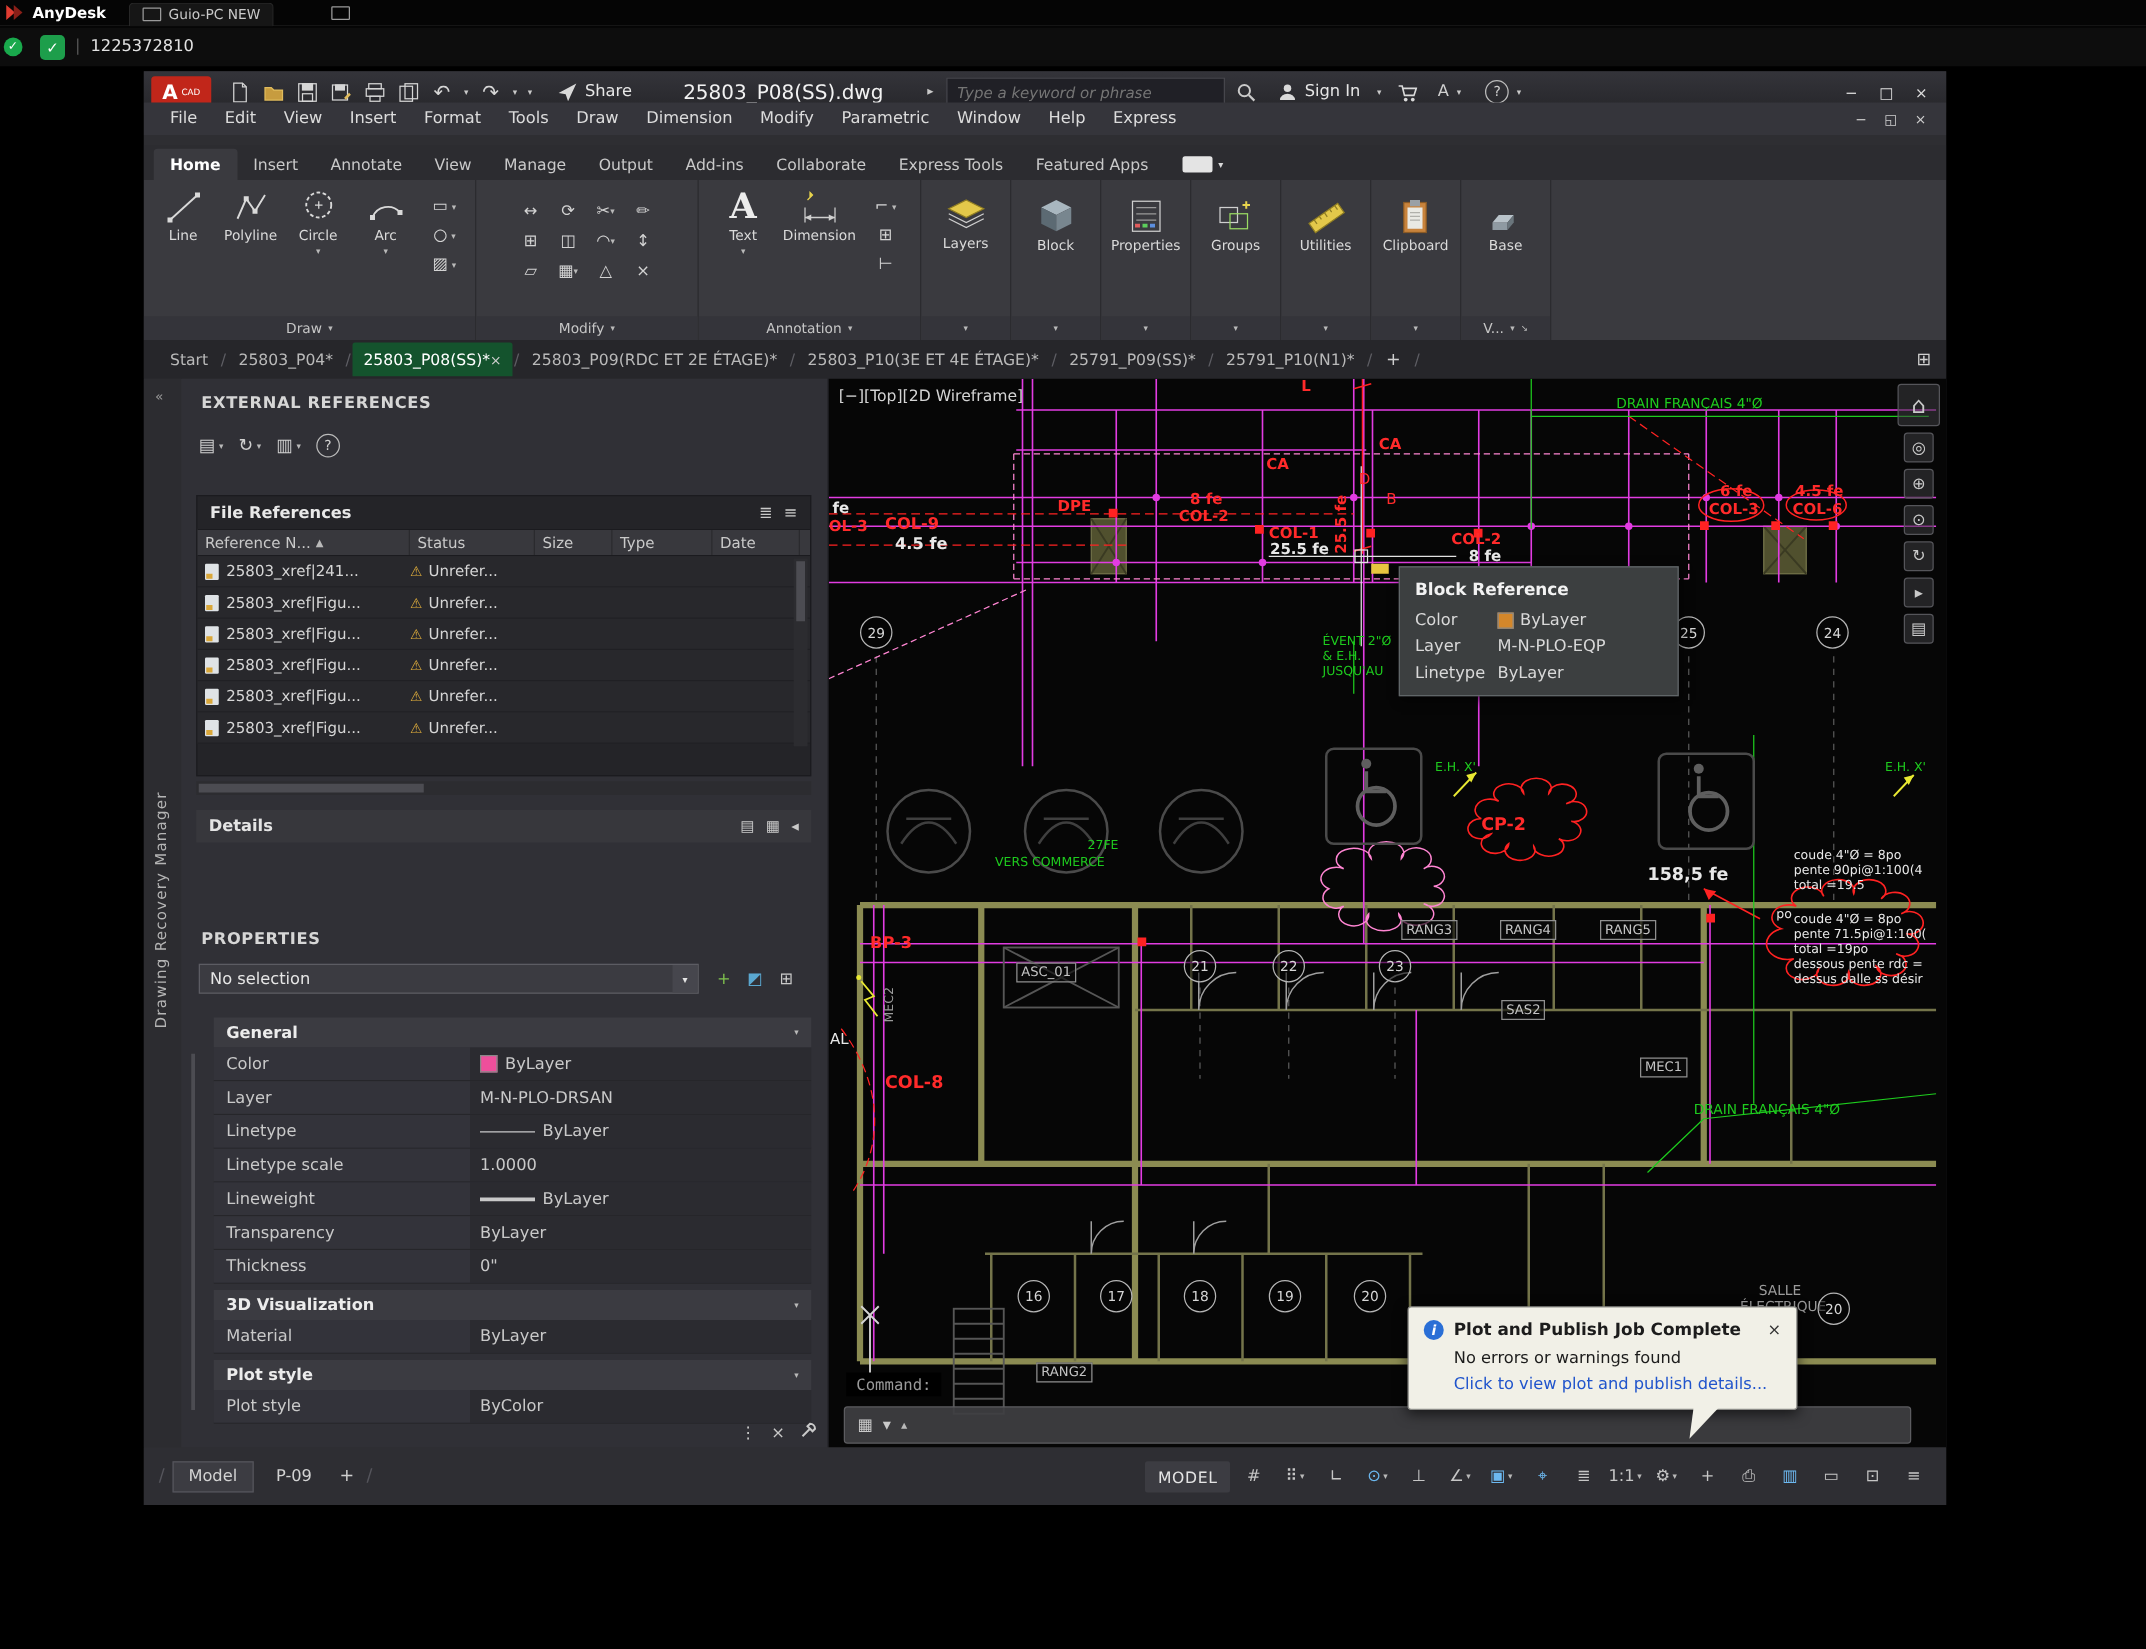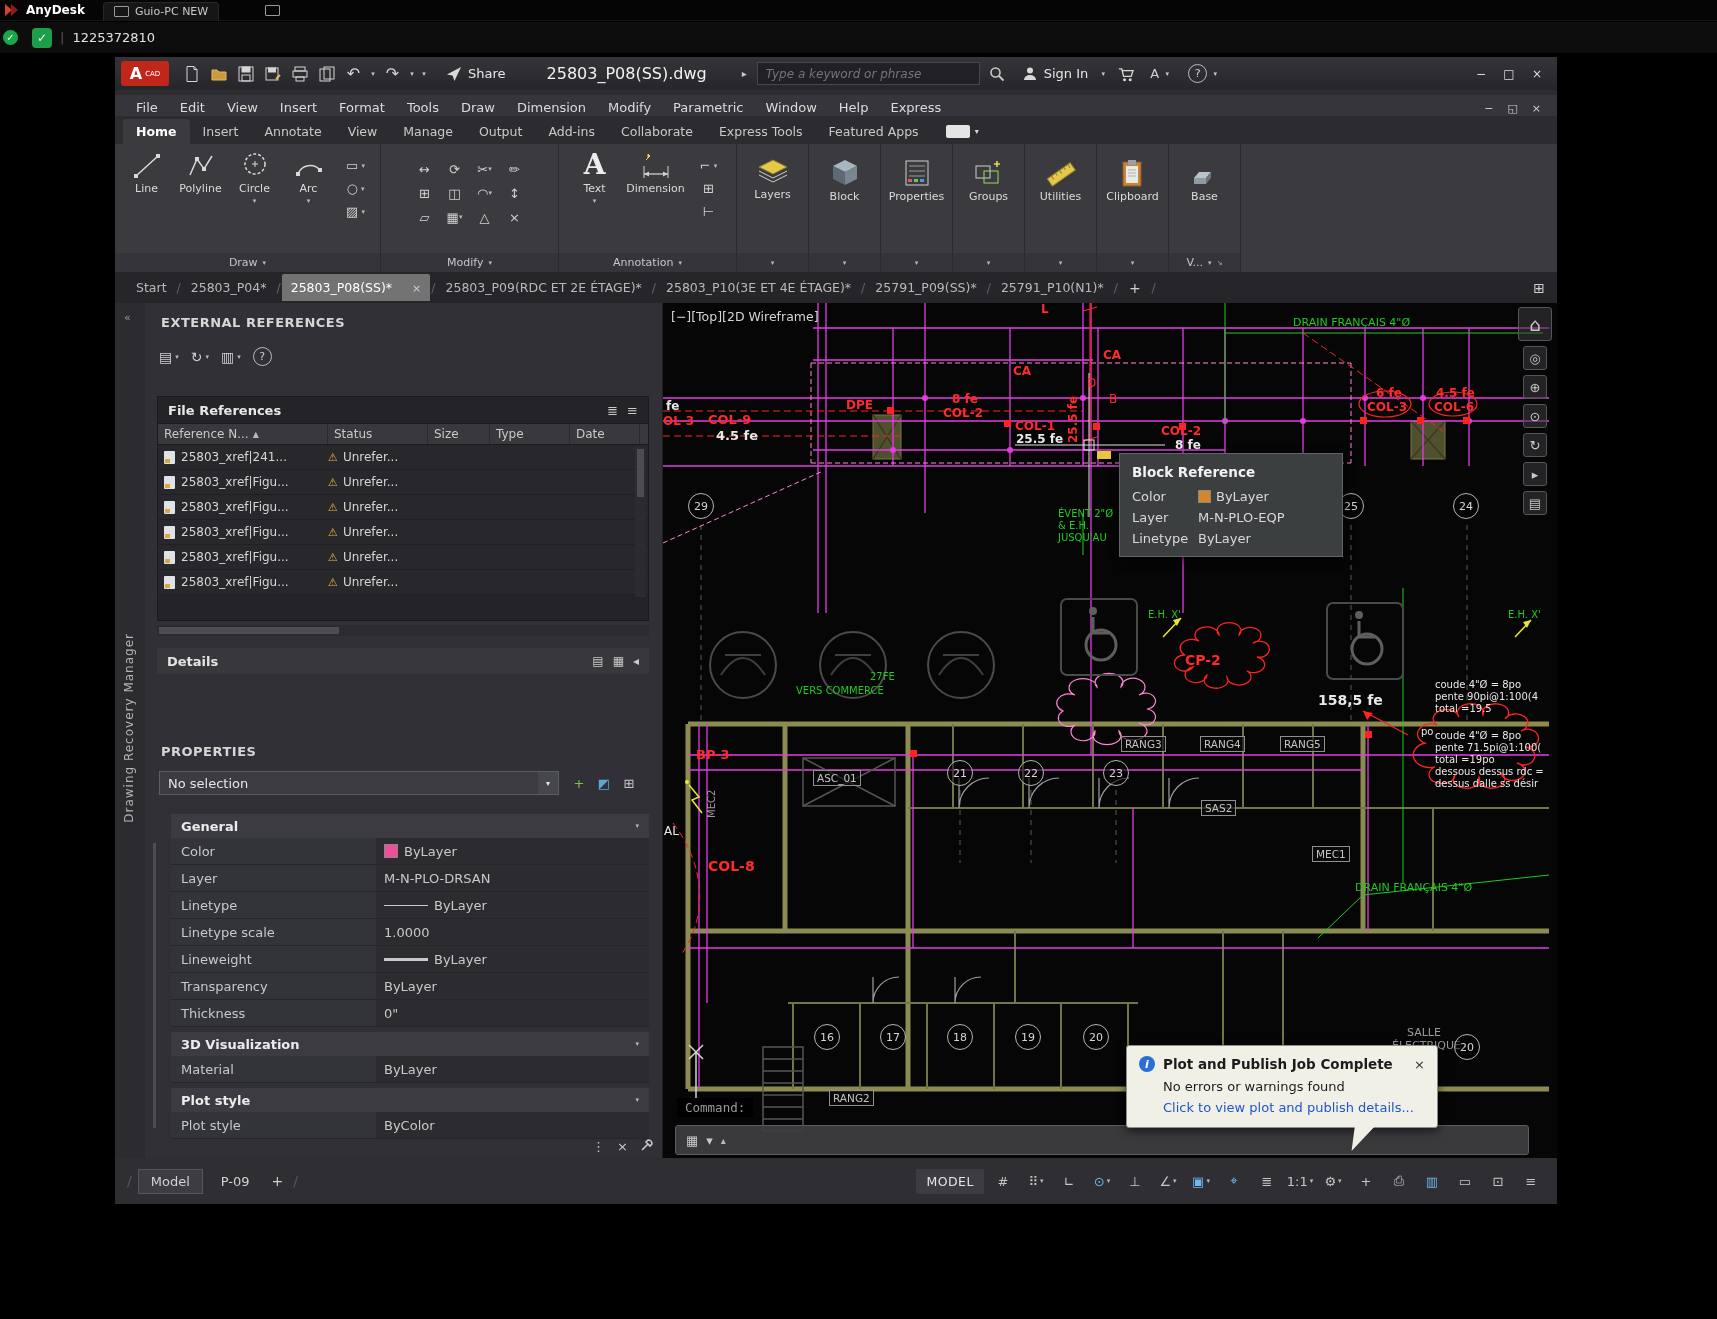--- a/index.html
+++ b/index.html
@@ -25,21 +25,21 @@
   .qat-btn{width:25px;height:24px;display:flex;align-items:center;justify-content:center;color:#d6d6d6;flex:none}
   .qat-dd{width:10px;font-size:7px;color:#c9c9c9;text-align:center;flex:none}
   .share-btn{display:flex;align-items:center;gap:6px;color:#e6e6e6;font-size:13px;margin:12px 14px;flex:none}
   .tb-file{font-size:16px;color:#f2f2f2;margin:0 25px;white-space:nowrap}
   .tb-flyout{color:#c9c9c9;font-size:10px;margin:0 8px}
   #search-input{width:205px;height:21px;background:#202026;border:1px solid #46464c;color:#9a9a9a;font-style:italic;font-size:12px;padding:0 8px;outline:none;font-family:inherit}
   .tb-ico{color:#d0d0d0;margin:0 7px;font-size:13px;display:flex;align-items:center;gap:3px;flex:none}
   .signin{display:flex;align-items:center;gap:6px;color:#e6e6e6;font-size:13px;margin:0 8px;flex:none}
   .win-controls{margin-left:auto;display:flex}
   .win-btn{width:28px;height:24px;text-align:center;line-height:24px;color:#ddd;font-size:12px}
-  #menubar{position:absolute;left:0;top:38px;width:100%;height:26px;background:#35353b;display:flex;align-items:center;padding:0 10px;box-sizing:border-box}
+  #menubar{position:absolute;left:0;top:25px;width:100%;height:26px;background:#35353b;display:flex;align-items:center;padding:0 10px;box-sizing:border-box}
   .menu-item{padding:0 11px;font-size:13px;color:#dcdcdc;line-height:26px}
   .mini-controls{margin-left:auto;color:#cfcfcf;font-size:11px;display:flex;gap:14px;padding-right:6px}
   
   #ribbon-tabs{position:absolute;left:0;top:59px;width:100%;height:28px;background:#2c2c30;display:flex;align-items:flex-end;padding:0 8px;box-sizing:border-box}
   .rtab{padding:5px 13px;font-size:12.5px;color:#c9c9c9}
   .rtab.active{background:#3a3a3f;color:#fff;border-radius:3px 3px 0 0;font-weight:bold}
   .rtab-extra{margin-left:14px;display:flex;align-items:center;gap:5px;color:#d9d9d9;padding-bottom:6px}
   .rtab-extra .box{width:24px;height:13px;background:#e4e4e4;border-radius:2px}
   .rtab-extra .dd{font-size:8px}
   #ribbon{position:absolute;left:0;top:87px;width:100%;height:128px;background:#3a3a3f;display:flex}
@@ -52,21 +52,21 @@
   .minicol{width:40px;display:flex;flex-direction:column;gap:8px;align-items:center;padding-top:8px}
   .mini{display:flex;align-items:center;gap:3px;color:#d3d3d3;font-size:13px}
   .mgrid{display:grid;grid-template-columns:repeat(4,1fr);gap:6px 10px;padding-top:10px}
   .mini-icon{width:20px;height:18px;display:flex;align-items:center;justify-content:center;color:#d3d3d3;font-size:13px}
   .bigbtn{display:flex;flex-direction:column;align-items:center;gap:2px;padding-top:8px}
   .bigbtn .lbl{font-size:11px;color:#dadada}
   .atext{font-family:"DejaVu Serif","Liberation Serif",serif;font-size:28px;color:#ececec;font-weight:bold;line-height:30px}
   
   #doc-tabs{position:absolute;left:0;top:215px;width:100%;height:31px;background:#26262a;display:flex;align-items:center;padding:0 12px;font-size:12.5px;color:#b9b9b9;box-sizing:border-box}
   .doc-tab{padding:6px 9px;white-space:nowrap}
-  .doc-tab.active{background:#737373;color:#fff;display:flex;gap:20px;align-items:flex-end;border-radius:2px 2px 0 0}
+  .doc-tab.active{background:#14532d;color:#fff;display:flex;gap:0;align-items:flex-end;border-radius:2px 2px 0 0}
   .tab-sep{color:#5e5e64;margin:0 1px}
   .tab-close{font-size:11px;color:#cfcfcf}
   .tab-plus{margin:0 10px;color:#cfcfcf;font-size:14px}
   .tab-grid{margin-left:auto;color:#cfcfcf;font-size:14px}
   
   #main{position:absolute;left:0;top:246px;width:100%;height:855px;display:flex}
   #side-strip{width:30px;background:#2c2c30;position:relative;flex:none}
   #side-strip .chev{position:absolute;top:8px;left:9px;color:#9a9a9a;font-size:11px}
   .vtext{position:absolute;top:330px;left:7px;writing-mode:vertical-rl;transform:rotate(180deg);font-size:12px;color:#b5b5b5;letter-spacing:1px;white-space:nowrap}
   #palette{width:517px;background:#303036;position:relative;border-right:1px solid #1f1f23;flex:none}
@@ -933,21 +933,21 @@
           <span class="ann ann-green" style="left: 845px; top: 307px; font-size: 10px;">E.H. X'</span>
           <span class="ann ann-red" style="left: 522px; top: 350px; font-size: 14px; font-weight: bold;">CP-2</span>
           <span class="ann ann-white" style="left: 655px; top: 390px; font-size: 14px; font-weight: bold;">158,5 fe</span>
           <span class="ann ann-white" style="left: 772px; top: 377px; font-size: 10px;">coude 4"Ø = 8po</span>
           <span class="ann ann-white" style="left: 772px; top: 389px; font-size: 10px;">pente 90pi@1:100(4</span>
           <span class="ann ann-white" style="left: 772px; top: 401px; font-size: 10px;">total =19.5</span>
           <span class="ann ann-white" style="left: 758px; top: 424px; font-size: 10px;">po</span>
           <span class="ann ann-white" style="left: 772px; top: 428px; font-size: 10px;">coude 4"Ø = 8po</span>
           <span class="ann ann-white" style="left: 772px; top: 440px; font-size: 10px;">pente 71.5pi@1:100(</span>
           <span class="ann ann-white" style="left: 772px; top: 452px; font-size: 10px; text-align: center;">total =19po</span>
-          <span class="ann ann-white" style="left: 772px; top: 464px; font-size: 10px;">dessous dessus rdc =</span>
+          <span class="ann ann-white" style="left: 772px; top: 464px; font-size: 10px;">dessous pente rdc =</span>
           <span class="ann ann-white" style="left: 772px; top: 476px; font-size: 10px;">dessus dalle ss désir</span>
           <span class="ann ann-green" style="left: 207px; top: 369px; font-size: 10px;">27FE</span>
           <span class="ann ann-green" style="left: 133px; top: 383px; font-size: 10px;">VERS COMMERCE</span>
           <span class="ann ann-red" style="left: 33px; top: 445px; font-size: 13px; font-weight: bold;">BP-3</span>
           <span class="ann ann-gray" style="left: 44px; top: 515px; font-size: 10px; transform: rotate(-90deg);">MEC2</span>
           <span class="ann ann-white" style="left: 1px; top: 522px; font-size: 12px;">AL</span>
           <span class="ann ann-red" style="left: 45px; top: 556px; font-size: 14px; font-weight: bold;">COL-8</span>
           <span class="ann ann-green" style="left: 692px; top: 579px; font-size: 11px;">DRAIN FRANÇAIS 4"Ø</span>
           <span class="ann ann-gray" style="left: 744px; top: 724px; font-size: 11px;">SALLE</span>
           <span class="ann ann-gray" style="left: 729px; top: 737px; font-size: 11px;">ÉLECTRIQUE</span>

